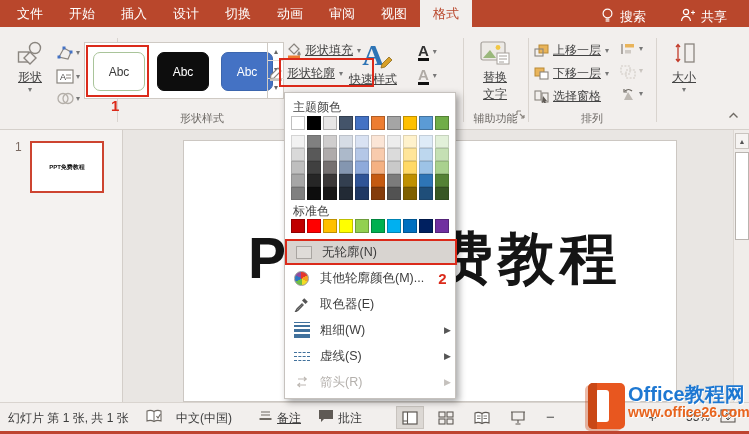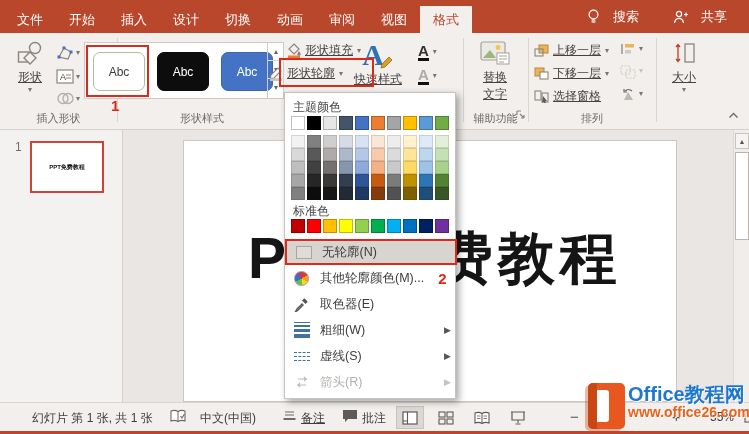--- a/index.html
+++ b/index.html
@@ -1,25 +1,25 @@
 <!DOCTYPE html>
 <html><head>
 <meta charset="utf-8">
 <style>
   html,body{margin:0;padding:0;background:#888;}
   *{box-sizing:border-box;font-family:"Liberation Sans","DejaVu Sans",sans-serif;}
   .app{position:relative;width:749px;height:434px;background:#F2EFED;overflow:hidden;border-bottom:3px solid #BE4430;}
   .abs{position:absolute;}
   
-  .tabbar{position:absolute;left:0;top:0;width:749px;height:33px;background:#B9472C;display:flex;align-items:flex-end;}
+  .tabbar{position:absolute;left:0;top:0;width:749px;height:27px;background:#B9472C;display:flex;align-items:flex-end;}
   .tabs{display:flex;height:27px;margin-left:4px;}
   .tab{color:#fff;font-size:13px;padding:0 13px;display:flex;align-items:center;cursor:default;white-space:nowrap;}
   .tab.active{background:#F2EFED;color:#B9472C;}
   .tabbar-right{position:absolute;right:0;top:0;height:33px;display:flex;align-items:center;gap:34px;padding-right:22px;color:#fff;font-size:13px;}
-  .tb-item{display:flex;align-items:center;gap:13px;}
+  .tb-item{display:flex;align-items:flex-start;gap:6px;}
   
   .ribbon{position:absolute;left:0;top:33px;width:749px;height:97px;background:#F2EFED;border-bottom:1px solid #D5D0CB;}
   .gdiv{position:absolute;top:5px;height:84px;width:1px;background:#D9D4CF;}
   .glabel{position:absolute;top:78px;font-size:11px;color:#6E6A66;text-align:center;}
   .rbtn-label{font-size:12px;color:#444;text-decoration:underline;}
   .dd{color:#777;font-size:8px;line-height:8px;}
   .abc-box{position:absolute;top:9px;width:52px;height:39px;border-radius:7px;display:flex;align-items:center;justify-content:center;font-size:12px;}
   .gallery{position:absolute;left:84px;top:9px;width:200px;height:57px;background:#fff;border:1px solid #CFCAC4;}
   .scrollcol{position:absolute;left:182px;top:0;width:17px;height:55px;border-left:1px solid #CFCAC4;}
   .scrollcol div{height:18px;border-bottom:1px solid #E2DDD8;font-size:8px;color:#666;text-align:center;line-height:17px;}
@@ -49,21 +49,21 @@
   .mi .sub{margin-left:auto;color:#555;font-size:9px;}
   .mi.dis .sub{color:#c5c1bd;}
   .mi .anno{margin-left:14px;color:#DB2A1A;font-size:15px;font-weight:bold;}
   .ico16{width:17px;display:flex;justify-content:center;}
   .wheel{width:15px;height:15px;border-radius:50%;background:conic-gradient(#E5352B 0 60deg,#F6A21D 60deg 120deg,#F2DC25 120deg 180deg,#6DBE45 180deg 240deg,#2D77C2 240deg 300deg,#8E4A9E 300deg 360deg);border:1px solid #999;}
   .nooutline-sw{width:16px;height:13px;background:#DFDCD8;border:1px solid #A9A5A1;}
   .wline{width:16px;background:#41719C;}
   .dashline{width:16px;border-top:1.5px dashed #41719C;}
   
   .status{position:absolute;left:0;top:402px;width:749px;height:29px;background:#F2EFED;border-top:1px solid #D9D4CF;font-size:12px;color:#3d3d3d;}
-  .st{position:absolute;top:7px;white-space:nowrap;margin-left:24px;}
+  .st{position:absolute;top:7px;white-space:nowrap;}
   .viewbtn{position:absolute;top:3px;width:28px;height:23px;display:flex;align-items:center;justify-content:center;}
   .viewbtn.active{background:#DCD8D4;border:1px solid #C8C3BE;}
   
   .wm{position:absolute;left:588px;top:383px;z-index:60;display:flex;align-items:flex-start;}
   .wm-logo{width:37px;height:46px;background:#E8571F;border-radius:5px;position:relative;box-shadow:-3px 2px 0 rgba(200,60,10,.35);}
   .wm-logo:before{content:"";position:absolute;left:7px;top:7px;width:14px;height:32px;background:#fff;border-radius:3px;}
   .wm-logo:after{content:"";position:absolute;left:0;top:0;width:9px;height:46px;background:#C94715;border-radius:5px 0 0 5px;}
   .wm-text{margin-left:3px;}
   .wm-title{font-size:20px;font-weight:900;color:#1E78D2;letter-spacing:0;line-height:22px;text-shadow:1px 1px 0 #fff;}
   .wm-url{font-size:14px;font-weight:800;color:#E8641E;line-height:15px;text-shadow:1px 1px 0 #fff;}
@@ -146,21 +146,20 @@
     </div>
     <div class="abs minibtn" style="left:56px;top:58px;">
       <span>
           <svg width="18" height="15" viewBox="0 0 18 15">
             <circle cx="7" cy="7.5" r="5" fill="none" stroke="#B3AEA8" stroke-width="1.3"></circle>
             <circle cx="12" cy="7.5" r="5" fill="none" stroke="#B3AEA8" stroke-width="1.3"></circle>
           </svg>
         </span>
       <span class="dd">▾</span>
     </div>
-    <div class="glabel" style="left:0;width:117px;">插入形状</div>
     <div class="gdiv" style="left:117px;"></div>
 
     <div class="gallery">
       <div id="style-gallery">
           <div class="abc-box" style="left: 8px; background: rgb(255, 255, 255); color: rgb(58, 58, 58); border: 1px solid rgb(169, 196, 154);">Abc</div>
           <div class="abc-box" style="left: 72px; background: rgb(13, 13, 13); color: rgb(255, 255, 255); border: 1px solid rgb(13, 13, 13);">Abc</div>
           <div class="abc-box" style="left: 136px; background: rgb(68, 114, 196); color: rgb(255, 255, 255); border: 1px solid rgb(60, 102, 174);">Abc</div>
         </div>
       <div class="scrollcol">
         <div>▴</div>
@@ -195,21 +194,21 @@
     </div>
     <div class="redbox" style="left:279px;top:25px;width:95px;height:29px;"></div>
 
     <div class="abs" style="left:344px;top:6px;width:58px;text-align:center;">
       <span style="display:inline-block;position:relative;">
         <span style="font-family:'Liberation Serif','DejaVu Serif',serif;font-size:30px;line-height:32px;color:#2E74B5;font-weight:bold;">A</span>
         <svg width="14" height="14" viewBox="0 0 14 14" style="position:absolute;right:-10px;bottom:2px;">
             <path d="M1 13l4-1 7-7-3-3-7 7z" fill="#D8A028" stroke="#8A6A1A" stroke-width="0.8"></path>
           </svg>
       </span>
-      <div class="rbtn-label" style="white-space:nowrap;text-align:right;">快速样式</div>
+      <div class="rbtn-label" style="white-space:nowrap;">快速样式</div>
     </div>
     <div class="riconrow" style="left:418px;top:10px;">
       <span style="font-size:15px;font-weight:bold;color:#333;border-bottom:3px solid #111;line-height:15px;">A</span>
       <span class="dd">▾</span>
     </div>
     <div class="riconrow" style="left:418px;top:34px;">
       <span style="font-size:15px;font-weight:bold;color:#AFAAA5;border-bottom:3px solid #111;line-height:15px;">A</span>
       <span class="dd">▾</span>
     </div>
     <div class="gdiv" style="left:463px;"></div>

